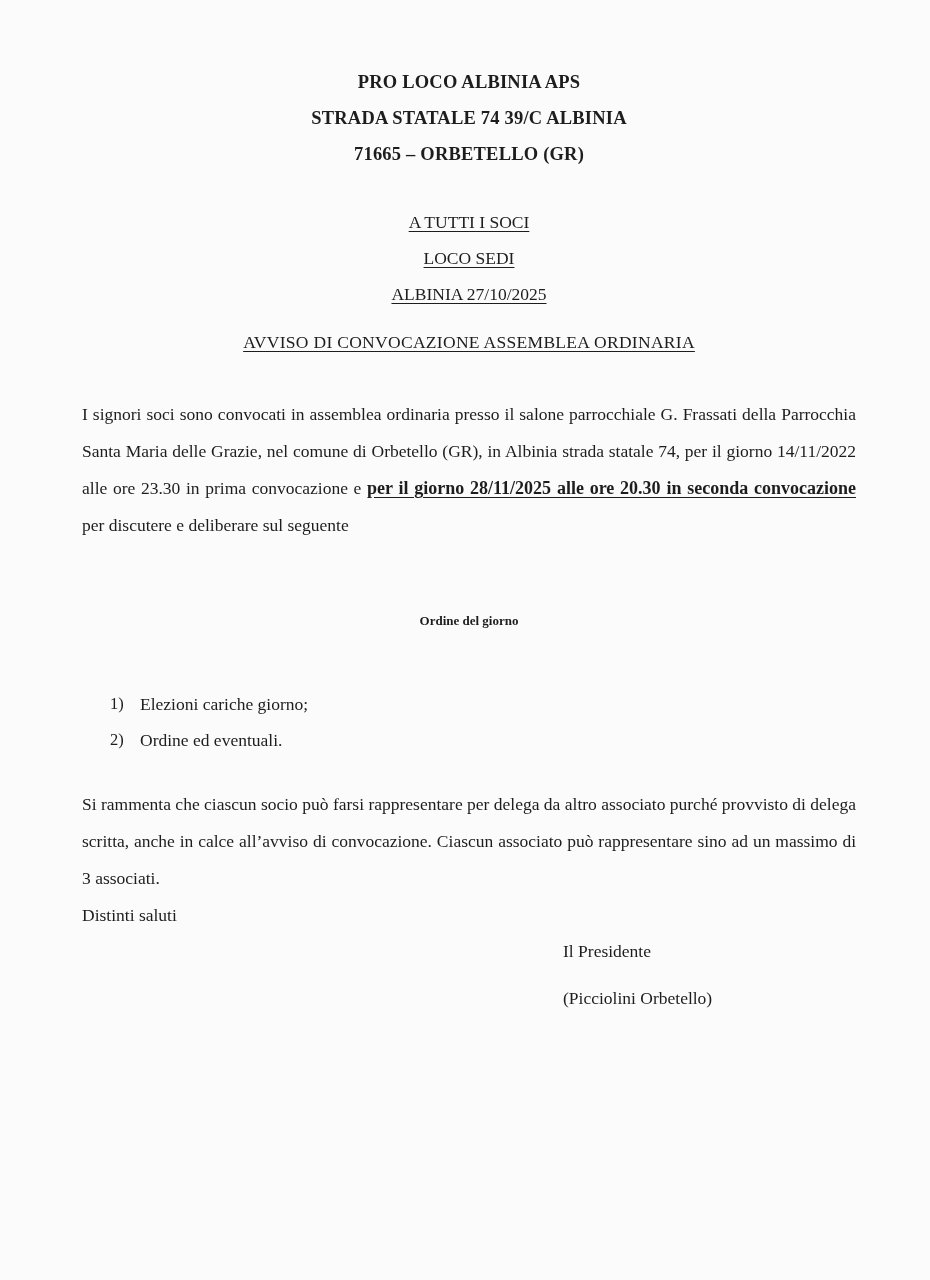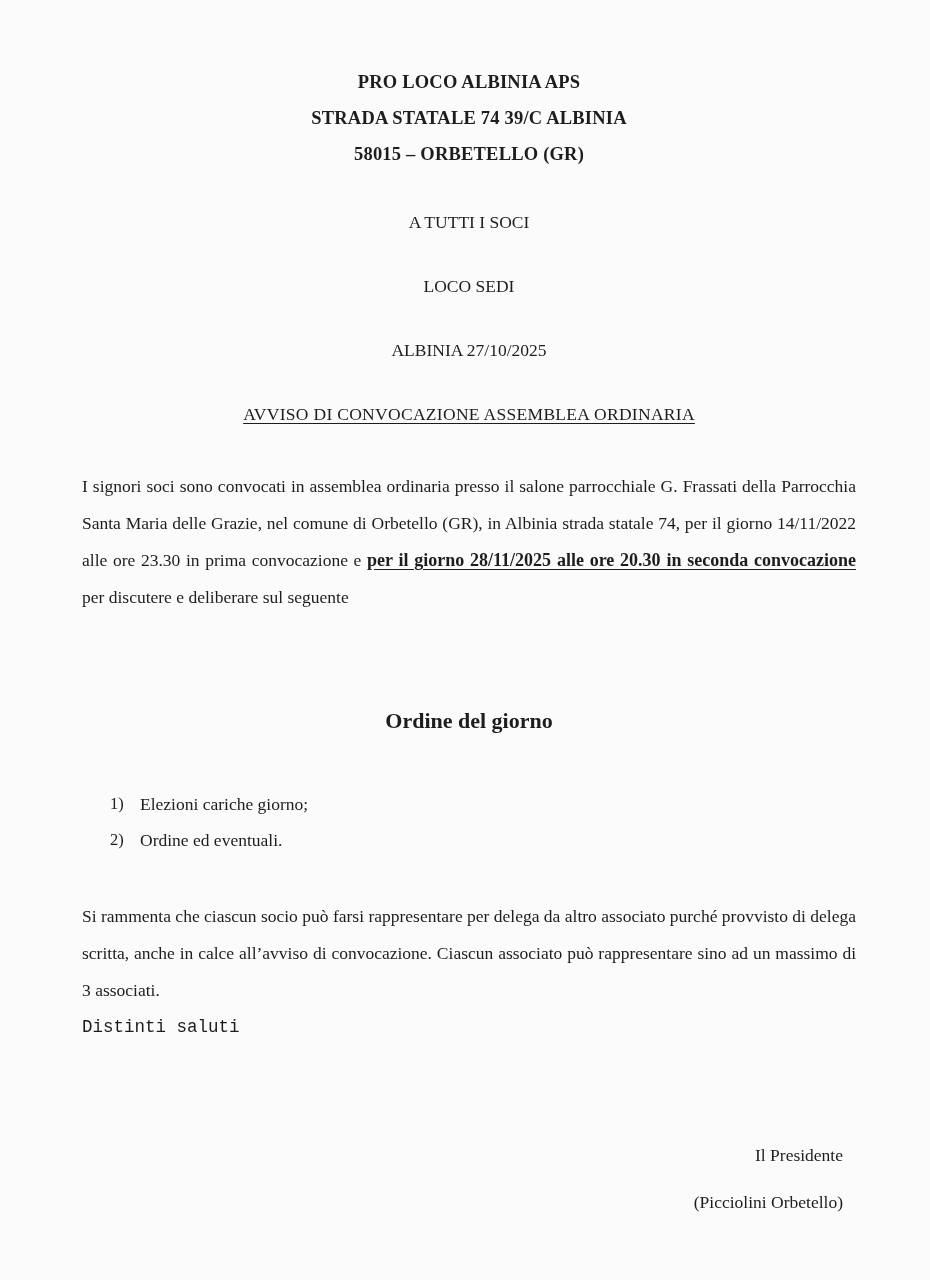--- a/index.html
+++ b/index.html
@@ -29,27 +29,27 @@
   }
 
   
   .recipient {
     margin-top: 32px;
     text-align: center;
     font-size: 17.5px;
     line-height: 36px;
   }
   .recipient div {
+    text-decoration: underline;
     text-underline-offset: 3px;
-    margin-top: 28px;
   }
 
   
   .notice-title {
-    margin-top: 28px;
+    margin-top: 12px;
     text-align: center;
     font-size: 17.5px;
     line-height: 36px;
     text-decoration: underline;
     text-underline-offset: 3px;
     letter-spacing: 0.3px;
   }
 
   
   .para {
@@ -60,68 +60,66 @@
   .intro { margin-top: 36px; }
   .emphasis {
     font-weight: 700;
     text-decoration: underline;
     text-underline-offset: 3px;
     font-size: 18px;
   }
 
   
   .agenda-heading {
-    margin-top: 86px;
+    margin-top: 58px;
     text-align: center;
     font-weight: 700;
-    font-size: 22px;
+    font-size: 13px;
     line-height: 38px;
   }
   .agenda-list {
     margin-top: 46px;
     margin-left: 28px;
     font-size: 17.5px;
     line-height: 36px;
   }
   .agenda-item { display: flex; }
   .agenda-num {
     width: 30px;
     flex: 0 0 30px;
     font-size: 16.5px;
   }
 
   
-  .closing { margin-top: 40px; }
+  .closing { margin-top: 28px; }
   .salutation {
     font-size: 17.5px;
     line-height: 37px;
     text-align: left;
-    font-family: Liberation Mono, monospace;
   }
 
   
   .signature {
-    margin-top: 92px;
     margin-left: 481px;
     width: 280px;
-    text-align: right;
+    text-align: left;
     font-size: 17.5px;
   }
   .signature-role { line-height: 34px; }
   .signature-name { margin-top: 13px; line-height: 34px; }
 </style>
 </head>
 <body>
 
 <div class="doc">
 
   <div class="letterhead">
     <div>PRO LOCO ALBINIA APS</div>
     <div>STRADA STATALE 74 39/C ALBINIA</div>
-    <div>58015 – ORBETELLO (GR)</div>
+    <div>71665 – ORBETELLO (GR)</div>
   </div>
 
   <div class="recipient">
     <div>A TUTTI I SOCI</div>
     <div>LOCO SEDI</div>
     <div>ALBINIA 27/10/2025</div>
   </div>
 
   <div class="notice-title">AVVISO DI CONVOCAZIONE ASSEMBLEA ORDINARIA</div>
 

